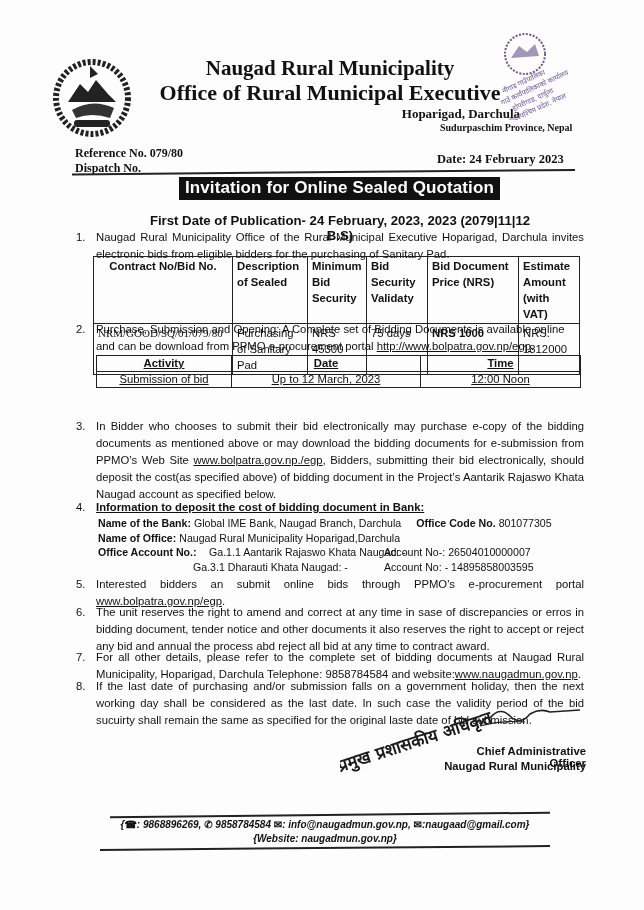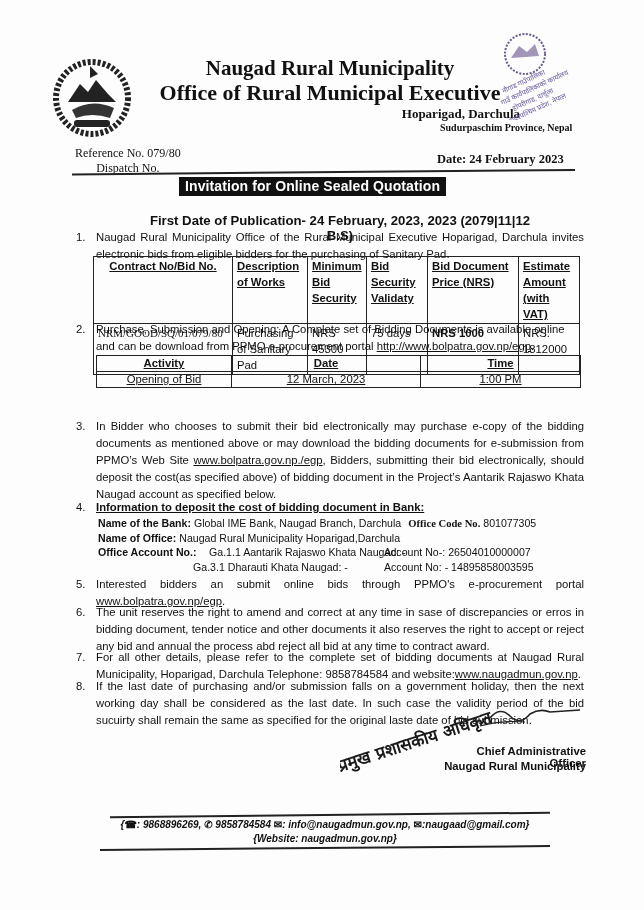--- a/index.html
+++ b/index.html
@@ -8,38 +8,38 @@
   .serif { font-family:"Liberation Serif", serif; }
 
   
   .logo { left:52px; top:58px; width:80px; height:80px; }
   .title1 { left:140px; top:56px; width:380px; text-align:center; font-size:21px; font-weight:bold; }
   .title2 { left:140px; top:80px; width:380px; text-align:center; font-size:22px; font-weight:bold; }
   .title3 { left:140px; top:106px; width:380px; text-align:right; font-size:13px; font-weight:bold; }
   .stamp { left:495px; top:30px; width:140px; height:90px; }
   .province { left:440px; top:122px; font-size:10px; font-weight:bold; }
 
-  .ref { left:75px; top:146px; font-size:12px; font-weight:normal; line-height:15px;text-align:center; }
+  .ref { left:75px; top:146px; font-size:12px; font-weight:bold; line-height:15px; }
   .date { left:437px; top:152px; font-size:12.5px; font-weight:bold; }
   .hr-main { left:72px; top:169px; width:503px; height:0; border-top:2px solid #222; transform:rotate(-0.5deg); transform-origin:right; }
 
-  .banner { left:179px; top:177px; background:#111; color:#fff; font-size:14px; font-weight:bold; padding:1px 6px 2px; letter-spacing:0.1px; }
+  .banner { left:179px; top:177px; background:#111; color:#fff; font-size:17px; font-weight:bold; padding:1px 6px 2px; letter-spacing:0.1px; }
   .pubdate { left:140px; top:213px; width:400px; text-align:center; font-size:13.2px; font-weight:bold; }
 
   .item { position:absolute; left:76px; width:508px; font-size:11.3px; line-height:17px; }
   .item .num { position:absolute; left:0; top:0; }
   .item .body { margin-left:20px; }
   .justify { text-align:justify; }
   a.lnk { color:#111; text-decoration:underline; }
 
   table { border-collapse:collapse; font-size:11.3px; }
   td, th { border:1px solid #222; padding:1px 4px; vertical-align:top; }
 
   .t1 { position:absolute; left:93px; top:256px; width:487px; }
-  .t1 th { font-weight:bold; text-align:left; line-height:16px;text-decoration:underline; }
+  .t1 th { font-weight:bold; text-align:left; line-height:16px; }
   .t1 td { line-height:16px; }
 
   .t2 { position:absolute; left:96px; top:355px; width:485px; }
   .t2 th, .t2 td { text-align:center; padding:0 4px; line-height:15px;text-decoration:underline; }
 
   .bankrow { position:absolute; font-size:10.6px; line-height:16px; }
   .b { font-weight:bold; }
 
   .signature { left:340px; top:700px; width:250px; height:80px; }
   .sig-title { left:450px; top:745px; font-size:11.3px; font-weight:bold; text-align:right; width:136px; }
@@ -92,21 +92,21 @@
 
 <div class="item" style="top:229px;">
   <span class="num">1.</span>
   <div class="body justify">Naugad Rural Municipality Office of the Rural Municipal Executive Hoparigad, Darchula invites electronic bids from eligible bidders for the purchasing of Sanitary Pad.</div>
 </div>
 
 <table class="t1">
   <tbody>
       <tr>
     <th style="width:130px;text-align:center;">Contract No/Bid No.</th>
-    <th style="width:66px;">Description of Works</th>
+    <th style="width:66px;">Description of Sealed</th>
     <th style="width:50px;">Minimum Bid Security</th>
     <th style="width:52px;">Bid Security Validaty</th>
     <th style="width:82px;">Bid Document Price (NRS)</th>
     <th>Estimate Amount (with VAT)</th>
   </tr>
   <tr>
     <td class="serif" style="font-size:11px;">NRM/GOOD/SQ/01/079/80</td>
     <td>Purchasing of Sanitary Pad</td>
     <td>NRS 45300</td>
     <td>75 days</td>
@@ -122,40 +122,40 @@
 </div>
 
 <table class="t2">
   <tbody>
       <tr>
     <th style="width:126px;">Activity</th>
     <th style="width:180px;margin-top:33px;">Date</th>
     <th>Time</th>
   </tr>
   <tr>
-    <td>Opening of Bid</td>
-    <td>12 March, 2023</td>
-    <td>1:00 PM</td>
+    <td>Submission of bid</td>
+    <td>Up to 12 March, 2023</td>
+    <td>12:00 Noon</td>
   </tr>
 </tbody>
   </table>
 
 <div class="item" style="top:418px;">
   <span class="num">3.</span>
   <div class="body justify"><span>In Bidder who chooses to submit their bid electronically may purchase e-copy of the bidding documents as mentioned above or may download the bidding documents for e-submission from PPMO’s Web Site </span><a class="lnk">www.bolpatra.gov.np./egp</a><span>, Bidders, submitting their bid electronically, should deposit the cost(as  specified  above)  of  bidding  document in the Project’s Aantarik Rajaswo Khata Naugad account as specified below.</span></div>
 </div>
 
 <div class="item" style="top:499px;">
   <span class="num">4.</span>
   <div class="body b" style="text-decoration:underline;">Information to deposit the cost of bidding document in Bank:</div>
 </div>
 <div class="bankrow" style="left:98px; top:515px;">
   <span class="b">Name of the Bank:</span>
   <span>Global IME Bank, Naugad Branch, Darchula</span>
-  <span class="b" style="margin-left:4px;font-family:Liberation Serif, serif;">Office Code No.</span>
+  <span class="b" style="margin-left:12px;">Office Code No.</span>
   <span>801077305</span>
 </div>
 <div class="bankrow" style="left:98px; top:530px;">
   <span class="b">Name of Office:</span>
   <span>Naugad Rural Municipality Hoparigad,Darchula</span>
 </div>
 <div class="bankrow" style="left:98px; top:544px;">
   <span class="b">Office Account No.:</span>
 </div>
 <div class="bankrow" style="left:193px; top:544px;margin-left:16px;">Ga.1.1 Aantarik Rajaswo Khata Naugad: -</div>

